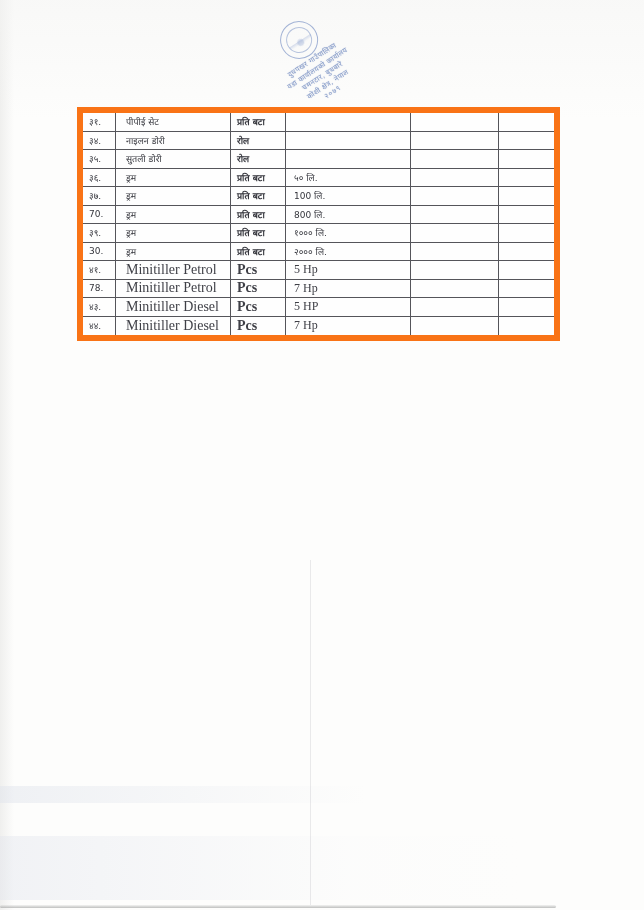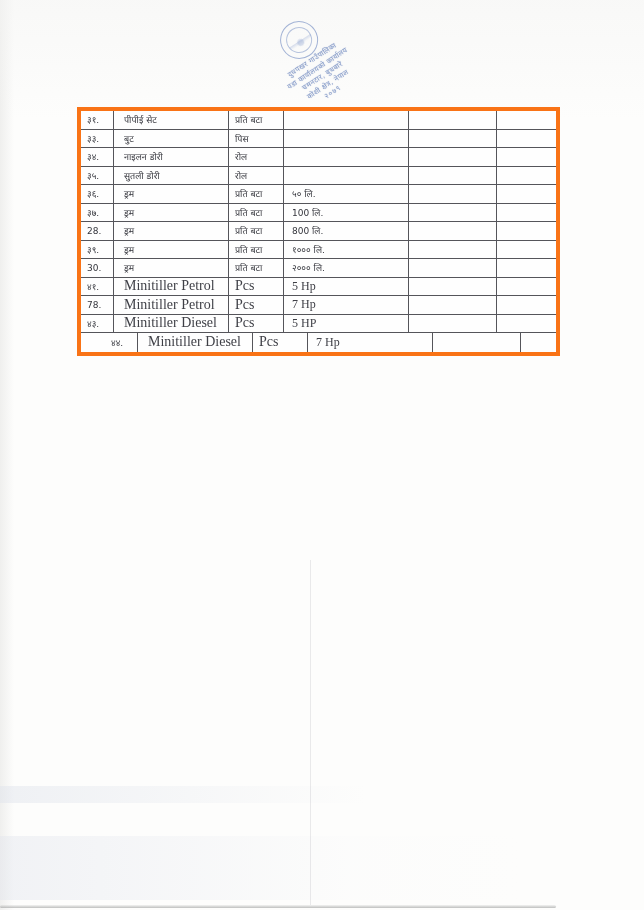--- a/index.html
+++ b/index.html
@@ -59,40 +59,40 @@
       linear-gradient(rgba(120,145,200,0) 55%,rgba(120,145,200,0.3) 56%,rgba(120,145,200,0) 70%);
   }
   .stamp-line{
     font-size:7px;line-height:9.5px;text-align:center;white-space:nowrap;
     letter-spacing:0.4px;
   }
   .stamp-year{font-size:7px;line-height:9px;text-align:center;letter-spacing:1px;}
   
   .doc-table{
     position:absolute;left:77px;top:107px;width:483px;
-    border:4px solid #f97316;
+    border:6px solid #f97316;
     box-sizing:border-box;
     background:rgba(255,255,255,0.6);
   }
   .tr{
     display:flex;height:18.5px;box-sizing:border-box;
     border-bottom:1px solid #55555a;
   }
-  .tr:last-child{border-bottom:none;margin-left:24px;}
+  .tr:last-child{border-bottom:none;}
   .td{
     box-sizing:border-box;border-right:1px solid #55555a;
     display:flex;align-items:center;
     color:#34353c;
     font-size:9px;
     overflow:hidden;white-space:nowrap;
   }
   .td:last-child{border-right:none;}
   .c-sn{width:33px;padding-left:6px;}
   .c-item{width:115px;padding-left:10px;}
-  .c-unit{width:55px;padding-left:6px;}
+  .c-unit{width:55px;padding-left:6px;font-weight:bold;}
   .c-spec{width:125px;padding-left:8px;}
   .c-e1{width:88px;}
   .c-e2{flex:1;}
   .tr.en .c-item{font-family:Liberation Serif, serif;font-size:14px;color:#3e3f46;}
   .tr.en .c-unit{font-family:"Liberation Serif","DejaVu Serif",serif;font-size:14px;color:#3e3f46;}
   .tr.en .c-spec{font-family:"Liberation Serif","DejaVu Serif",serif;font-size:12px;color:#3e3f46;}
 </style>
 </head>
 <body>
 
@@ -118,28 +118,20 @@
 
   <div class="tr">
     <div class="td c-sn">३१.</div>
     <div class="td c-item">पीपीई सेट</div>
     <div class="td c-unit">प्रति बटा</div>
     <div class="td c-spec"></div>
     <div class="td c-e1"></div>
     <div class="td c-e2"></div>
   </div>
 
-  <div class="tr">
-    <div class="td c-sn">३३.</div>
-    <div class="td c-item">बुट</div>
-    <div class="td c-unit">पिस</div>
-    <div class="td c-spec"></div>
-    <div class="td c-e1"></div>
-    <div class="td c-e2"></div>
-  </div>
 
   <div class="tr">
     <div class="td c-sn">३४.</div>
     <div class="td c-item">नाइलन डोरी</div>
     <div class="td c-unit">रोल</div>
     <div class="td c-spec"></div>
     <div class="td c-e1"></div>
     <div class="td c-e2"></div>
   </div>
 
@@ -164,21 +156,21 @@
   <div class="tr">
     <div class="td c-sn">३७.</div>
     <div class="td c-item">ड्रम</div>
     <div class="td c-unit">प्रति बटा</div>
     <div class="td c-spec">100 लि.</div>
     <div class="td c-e1"></div>
     <div class="td c-e2"></div>
   </div>
 
   <div class="tr">
-    <div class="td c-sn">28.</div>
+    <div class="td c-sn">70.</div>
     <div class="td c-item">ड्रम</div>
     <div class="td c-unit">प्रति बटा</div>
     <div class="td c-spec">800 लि.</div>
     <div class="td c-e1"></div>
     <div class="td c-e2"></div>
   </div>
 
   <div class="tr">
     <div class="td c-sn">३९.</div>
     <div class="td c-item">ड्रम</div>

